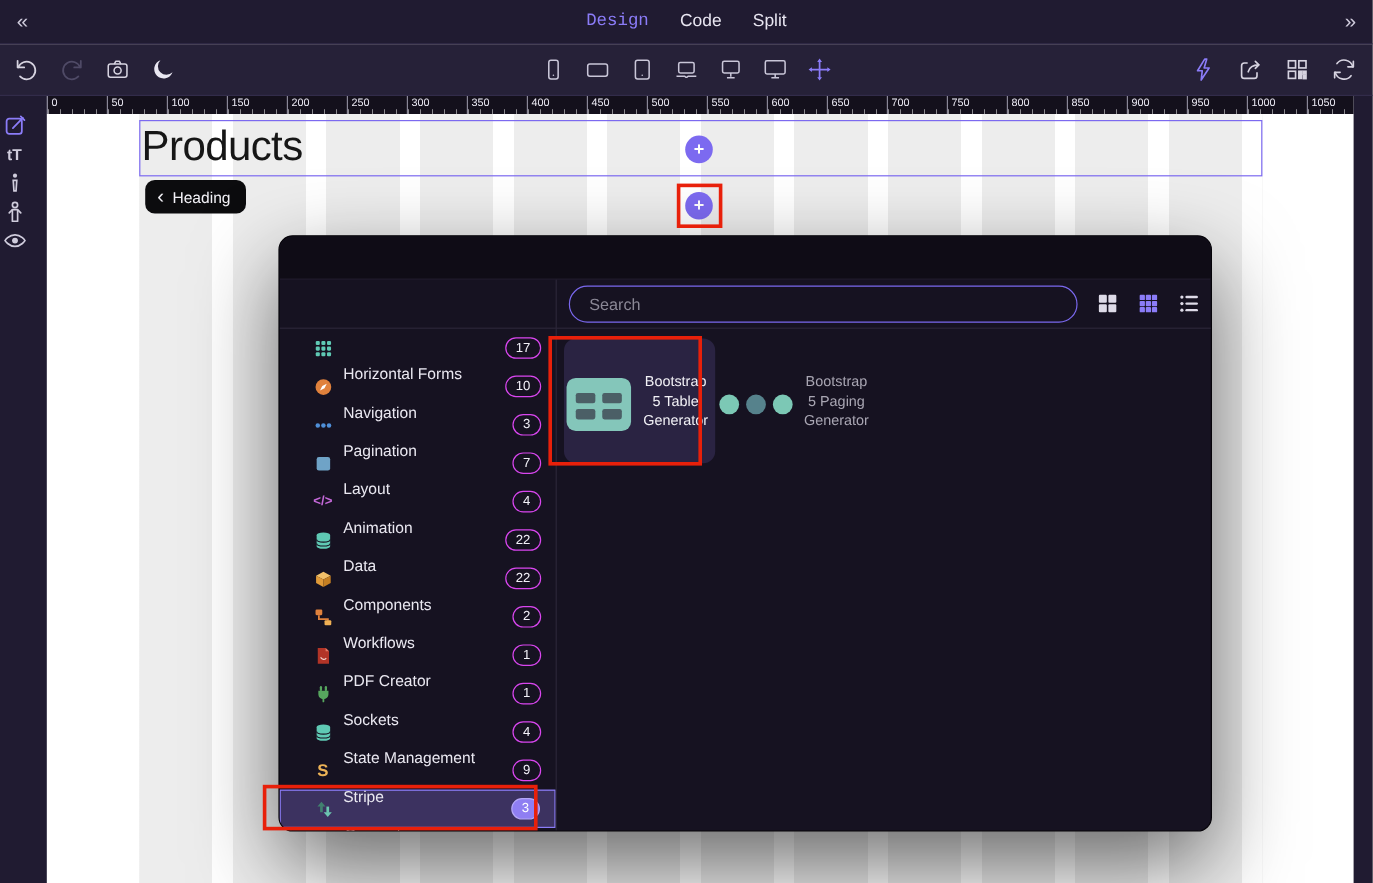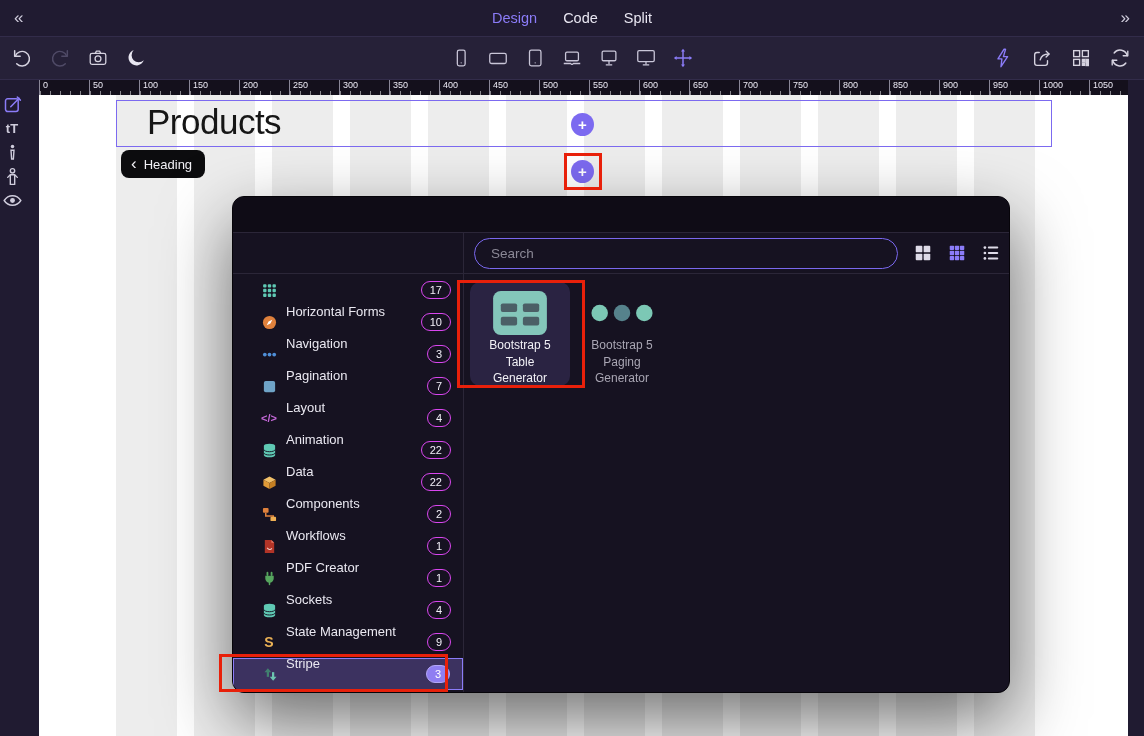--- a/index.html
+++ b/index.html
@@ -11,21 +11,21 @@
   }
   
   .topbar {
     position:absolute; left:0; top:0; width:1144px; height:37px;
     background:#201b31; display:flex; align-items:center;
     border-bottom:1px solid #322c4a; z-index:5;
   }
   .collapse-glyph { color:#cfccdc; font-size:17px; padding:0 14px; cursor:default; }
   .topbar-tabs { position:absolute; left:0; right:0; display:flex; justify-content:center; gap:26px; }
   .tab { font-size:14.5px; color:#e9e7f2; }
-  .tab.active { color:#8b7cf8; }
+  .tab.active { color:#8b7cf8;font-family:Liberation Mono, monospace; }
   .topbar .right { margin-left:auto; }
   
   .toolbar {
     position:absolute; left:0; top:37px; width:1144px; height:43px;
     background:#262138; display:flex; align-items:center;
     border-bottom:1px solid #322c4a; z-index:5;
   }
   .tb-group { display:flex; align-items:center; gap:13px; }
   .tb-left { padding-left:10px; gap:14px; }
   .tb-center { position:absolute; left:0; right:0; justify-content:center; }
@@ -55,21 +55,21 @@
   .grid-stripes {
     position:absolute; left:77px; top:0; width:936px; height:641px;
     background:repeating-linear-gradient(to right, #ededed 0 61px, #ffffff 61px 78px);
   }
   .sel-box {
     position:absolute; left:77px; top:5px; width:936px; height:47px;
     border:1.5px solid #7c6af0;
   }
   .page-heading {
     position:absolute; left:79px; top:7px; font-size:35px; font-weight:500;
-    color:#161616; letter-spacing:-0.5px;padding-left:29px;
+    color:#161616; letter-spacing:-0.5px;
   }
   .plus-btn {
     position:absolute; width:23px; height:23px; border-radius:50%;
     background:#7c6af0; color:#fff; font-size:15px; font-weight:700;
     display:flex; align-items:center; justify-content:center; line-height:1;
   }
   .breadcrumb-pill {
     position:absolute; left:82px; top:55px; height:28px;
     background:#0c0c0e; border-radius:8px; color:#f2f1f6;
     display:flex; align-items:center; gap:7px; padding:0 13px 0 10px; font-size:13px;
@@ -101,21 +101,21 @@
   .cat-label { font-size:13px; color:#eae8f1; white-space:nowrap;margin-top:43px; }
   .cat-badge {
     margin-left:auto; border:1px solid #d946ef; color:#f2f0f8; border-radius:10px;
     font-size:11px; line-height:16px; padding:0 8px; min-width:13px; text-align:center;
   }
   .cat-row.selected { background:#3c3260; border:1px solid #8b7cf8; }
   .cat-row.selected .cat-badge { background:#8f7ef2; border-color:#b4a7f7; color:#fff; }
   .cat-glyph { font-size:11px; font-weight:700; }
   
   .tile-area { position:absolute; left:231px; top:77px; right:0; bottom:0; padding:8px 0 0 6px; display:flex; }
-  .tile { width:100px; height:104px; display:flex; flex-direction:column; align-items:center; margin-right:2px; border-radius:10px; }
+  .tile { width:126px; height:104px; display:flex; flex-direction:row; align-items:center; margin-right:2px; border-radius:10px; }
   .tile-icon { height:62px; display:flex; align-items:center; justify-content:center; margin-top:6px; }
   .tile-label { font-size:12px; color:#a9a6b3; text-align:center; line-height:1.35; padding:0 8px; }
   .tile.selected { background:#2a2342; }
   .tile.selected .tile-label { color:#f2f1f6; }
   
   .hl { position:absolute; border:3px solid #e8200a; z-index:40; }
   .hl-plus { left:564px; top:153px; width:38px; height:37px; }
   .hl-tile { left:457px; top:280px; width:128px; height:108px; }
   .hl-cat  { left:219px; top:654px; width:229px; height:38px; }
 </style>

